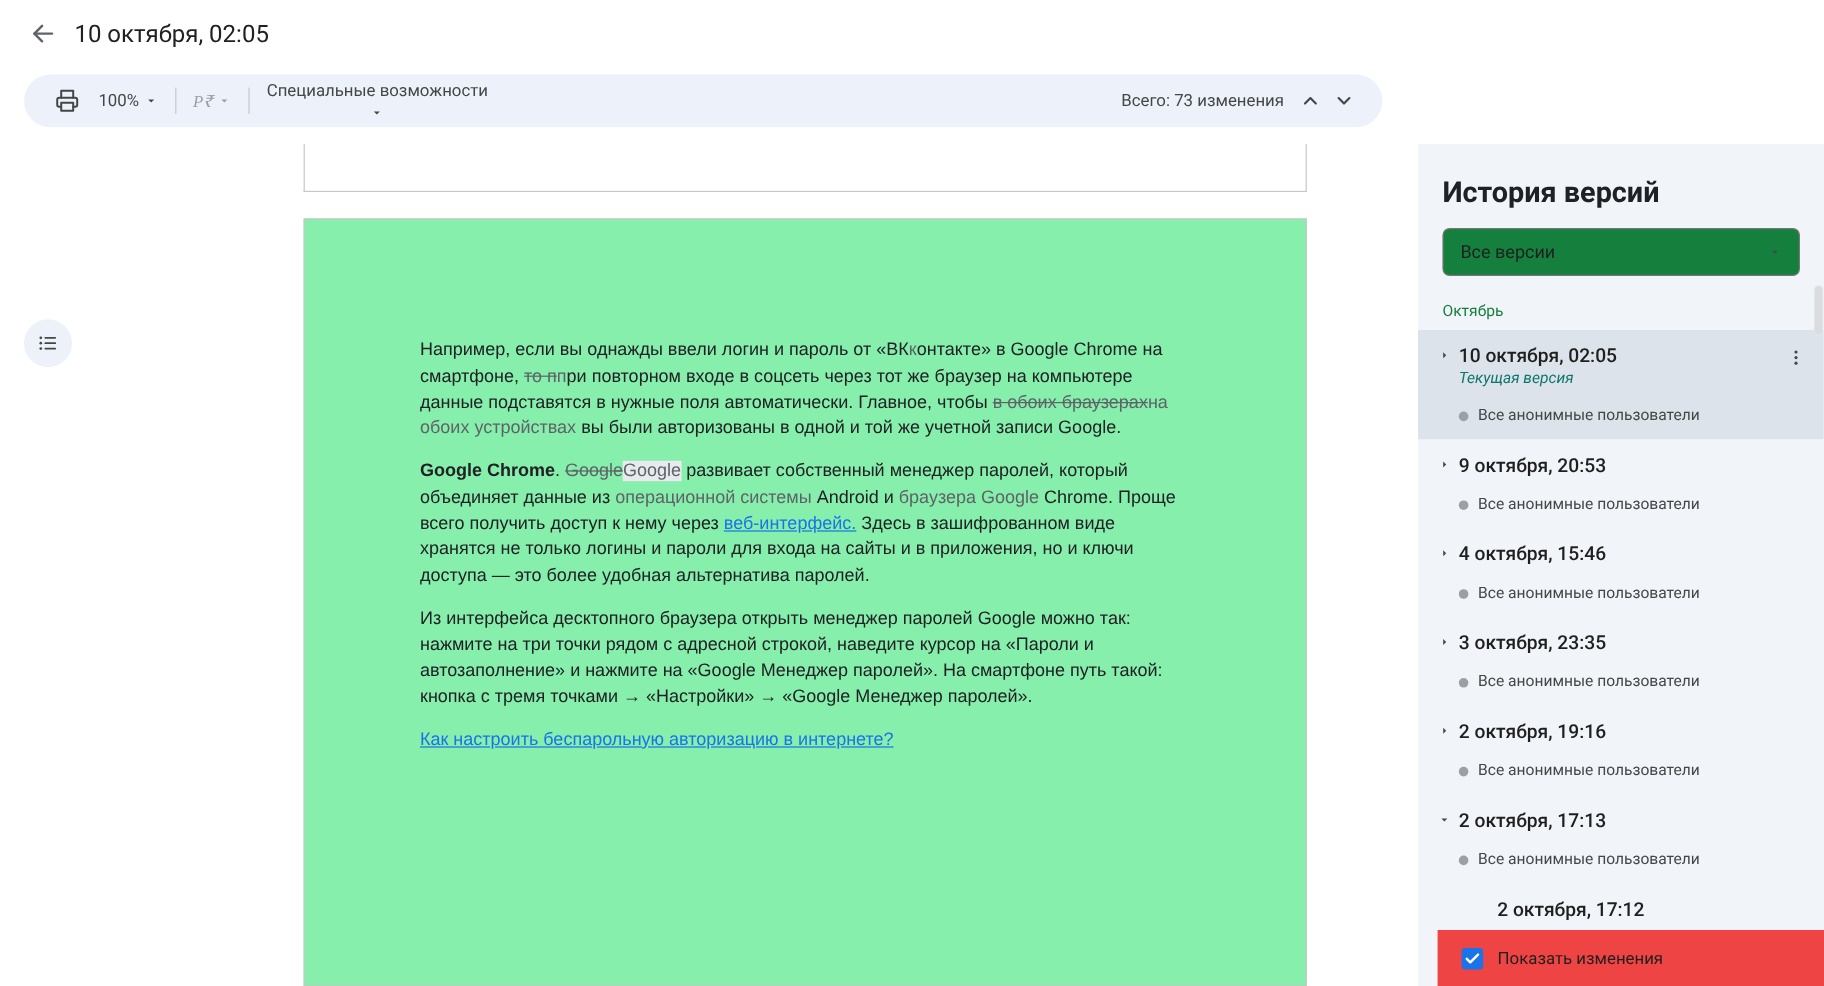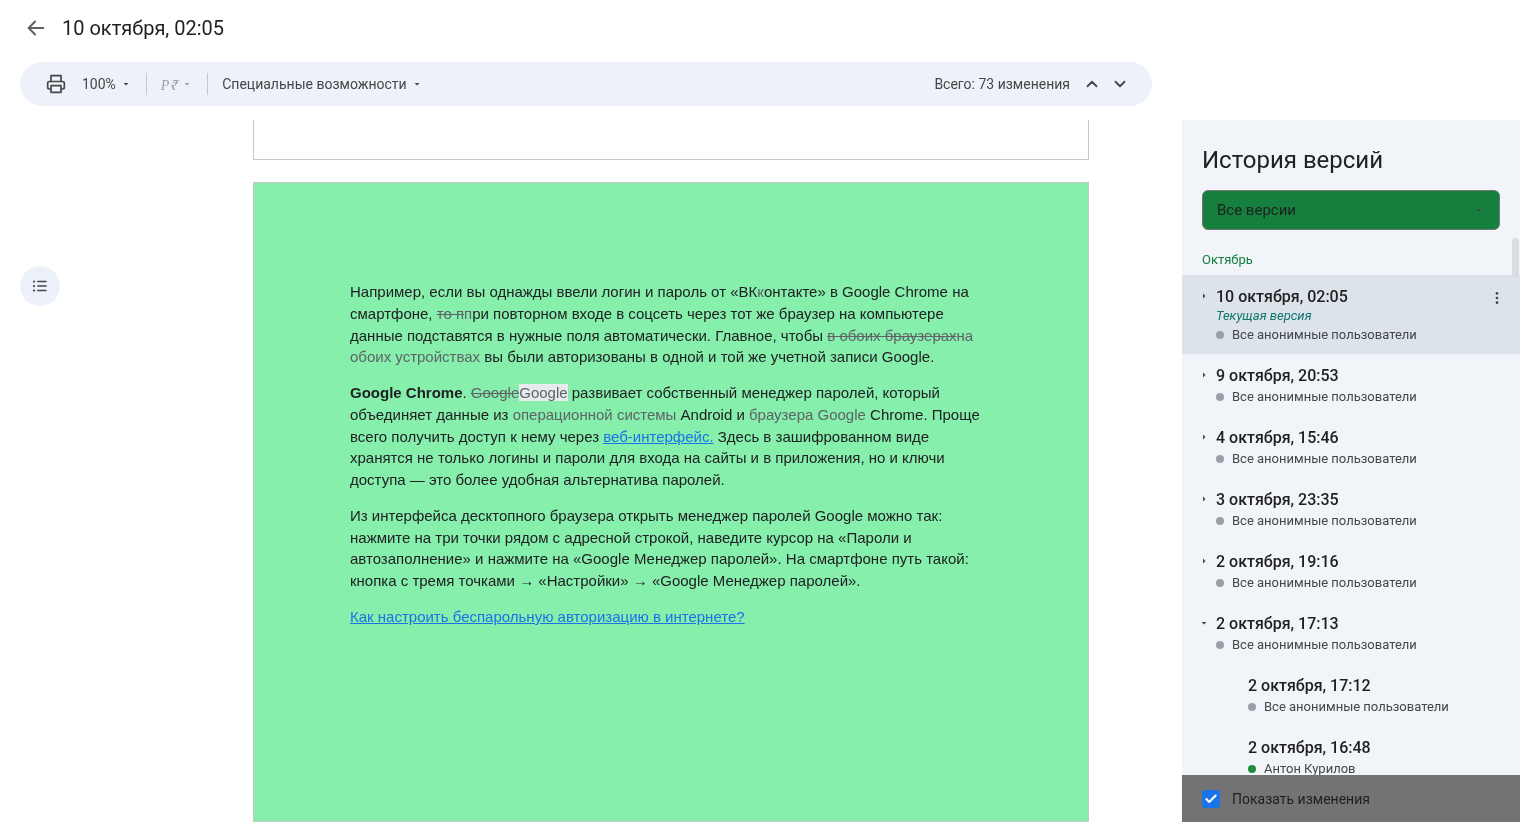--- a/index.html
+++ b/index.html
@@ -10,21 +10,21 @@
   .header1 { display: flex; align-items: center; padding: 16px 20px 10px 24px; gap: 14px;}
   .back-arrow { width: 24px; height: 24px; display:flex; align-items:center; justify-content:center; cursor:pointer; color:#5f6368;}
   .header-title { font-size: 20px; font-weight: 400; color:#202124; }
 
   
   .toolbar-row { padding: 12px 20px 14px 20px; display:flex; align-items:center;}
   .toolbar { display: flex; align-items: center; background:#edf2fa; border-radius: 28px; padding: 6px 18px; height: 44px; width: 1132px;}
   .tb-item { display:flex; align-items:center; color:#444746; font-size:14px; padding: 6px 8px; cursor:pointer; gap:4px;}
   .tb-sep { width:1px; height:22px; background:#c7c7c7; margin: 0 6px;}
   .tb-icon svg { display:block; }
-  .accessibility { color:#444746; }
+  .accessibility { color:#444746;flex-direction:column; }
   .spacer { flex:1; }
   .changes-count { color:#444746; font-size:14px; padding-right:8px;}
   .chev-btn { width:28px; height:28px; display:flex; align-items:center; justify-content:center; border-radius:50%; cursor:pointer; color:#444746;}
 
   
   .outline-bubble { position:absolute; left:20px; top:146px; width:40px; height:40px; border-radius:50%; background:#edf2fa; display:flex; align-items:center; justify-content:center; color:#444746; cursor:pointer;}
 
   
   .main { flex:1; display:flex; overflow:hidden; }
   .doc-area { flex:1; overflow:auto; background:#fff; display:flex; justify-content:center; padding-top:0; position:relative;}
@@ -33,38 +33,38 @@
   .page { margin-left: 160px; width: 836px; min-height: 640px; background:#86efac; border:1px solid #c7c7c7; padding: 98px 96px 40px 96px; font-family: Arial, sans-serif; font-size:15px; line-height:1.45; color:#202124;}
   .page p { margin-bottom: 14px; }
   .deleted { text-decoration: line-through; color:#5f6368; }
   .inserted { color:#5f6368; }
   .inserted-bg { background:#e8eaed; color:#5f6368;}
   .bold { font-weight:700; }
   .link { color:#1a73e8; text-decoration: underline; cursor:pointer;}
 
   
   .right-panel { width: 338px; border-left: none; background:#f1f4f9; display:flex; flex-direction:column; overflow:hidden;}
-  .rp-title { font-size:24px; color:#202124; padding: 26px 20px 16px 20px; font-weight:400;}
+  .rp-title { font-size:24px; color:#202124; padding: 26px 20px 16px 20px; font-weight:700;}
   .rp-select { margin: 0 20px 18px 20px; border:1px solid #747775; border-radius:6px; height:40px; display:flex; align-items:center; justify-content:space-between; padding:0 14px; cursor:pointer; background:#15803d;}
   .rp-select span { font-size:15px; color:#1f1f1f;}
   .rp-month { padding: 4px 20px 8px 20px; font-size:13px; color:#15803d;}
   .version-list { flex:1; overflow:auto;}
   .version { padding: 12px 16px 12px 12px; display:flex; gap:2px; cursor:pointer; position:relative;}
   .version .chev { width:20px; display:flex; justify-content:center; padding-top:3px; color:#444746;}
   .version .body{ flex:1;}
   .version.selected { background:#dde3ea;}
   .version .date { font-size:16px; color:#1f1f1f; font-weight:500;}
   .version .sub { font-size:13px; color:#0f766e; font-style:italic; margin-top:2px;}
-  .version .author { font-size:13px; color:#444746; display:flex; align-items:center; gap:8px; margin-top:4px;}
+  .version .author { font-size:13px; color:#444746; display:flex; align-items:center; gap:8px; margin-top:16px;}
   .author-dot { width:8px; height:8px; border-radius:50%; background:#9aa0a6; display:inline-block;}
   .author-dot.green{ background:#1e8e3e;}
   .kebab { position:absolute; right:12px; top:12px; color:#444746; cursor:pointer; width:22px; height:22px; display:flex; align-items:center; justify-content:center;}
   .sub-version { padding-left: 44px !important;}
   .sub-version .chev{ visibility:hidden;}
-  .rp-footer{ padding:14px 20px; display:flex; align-items:center; gap:12px; border-top:1px solid rgba(0,0,0,0); background:#737373;}
+  .rp-footer{ padding:14px 20px; display:flex; align-items:center; gap:12px; border-top:1px solid rgba(0,0,0,0); background:#ef4444;margin-left:16px;}
   .chk{ width:18px; height:18px; border-radius:3px; background:#1a73e8; display:flex; align-items:center; justify-content:center; cursor:pointer;}
   .chk svg{ display:block;}
   .rp-footer span{ font-size:14px; color:#1f1f1f;}
 
   .scroll-thumb{ position:absolute; right:1px; top:118px; width:7px; height:40px; background:#dadce0; border-radius:4px;}
 </style>
 </head>
 <body>
 
 <div class="header1">

